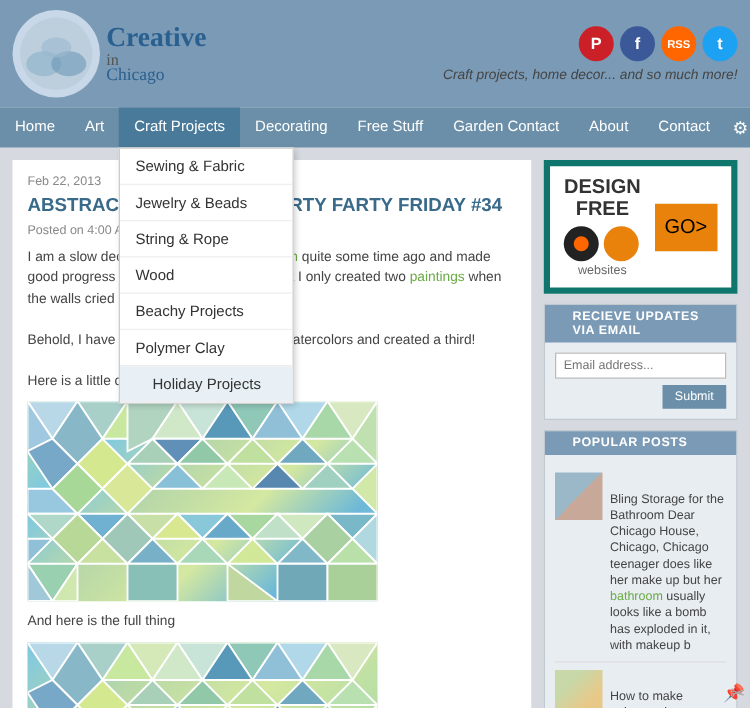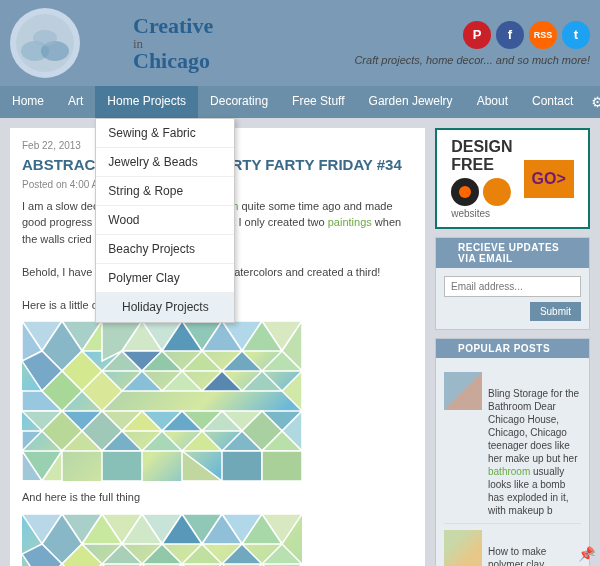--- a/index.html
+++ b/index.html
@@ -31,36 +31,35 @@
       border-radius: 50%;
       background: #c8d8e8;
       display: flex;
       align-items: center;
       justify-content: center;
       overflow: hidden;
       margin-right: 5px;
     }
     .logo-text {
       font-family: Georgia, serif;
-      margin-left: 48px;
     }
     .logo-text .creative {
       font-size: 22px;
       font-weight: bold;
       color: #2a6090;
       line-height: 1;
     }
     .logo-text .in {
       font-size: 13px;
       color: #555;
       line-height: 1;
     }
     .logo-text .chicago {
-      font-size: 22px;
-      font-weight: bold;
+      font-size: 14px;
+      font-weight: normal;
       color: #2a6090;
       line-height: 1;
     }
     .header-right {
       display: flex;
       flex-direction: column;
       align-items: flex-end;
     }
     .social-icons {
       display: flex;
@@ -202,23 +201,23 @@
       width: 155px;
       flex-shrink: 0;
       display: flex;
       flex-direction: column;
       gap: 8px;
     }
 
     
     .ad-banner {
       background: #fff;
-      border: 2px solid #0f766e;
+      border: 5px solid #0f766e;
       padding: 10px;
-      text-align: left;
+      text-align: center;
       min-height: 100px;
       display: flex;
       align-items: center;
       justify-content: center;
     }
     .ad-inner {
       display: flex;
       align-items: center;
       gap: 5px;
     }
@@ -333,35 +332,35 @@
       <div class="social-icon social-twitter">t</div>
     </div>
     <div class="header-tagline">Craft projects, home decor... and so much more!</div>
   </div>
 </div>
 
 <div class="nav">
   <div class="nav-item">Home</div>
   <div class="nav-item">Art</div>
   <div class="nav-item craft-projects" style="position:relative;">
-    <span>Home Projects</span>
+    <span>Craft Projects</span>
     
     <div class="dropdown-menu">
       <div class="dropdown-item">Sewing &amp; Fabric</div>
       <div class="dropdown-item">Jewelry &amp; Beads</div>
       <div class="dropdown-item">String &amp; Rope</div>
       <div class="dropdown-item">Wood</div>
       <div class="dropdown-item">Beachy Projects</div>
       <div class="dropdown-item">Polymer Clay</div>
       <div class="dropdown-item active-sub">Holiday Projects</div>
     </div>
   </div>
   <div class="nav-item">Decorating</div>
   <div class="nav-item">Free Stuff</div>
-  <div class="nav-item">Garden Jewelry</div>
+  <div class="nav-item">Garden Contact</div>
   <div class="nav-item">About</div>
   <div class="nav-item">Contact</div>
   <div class="nav-gear">⚙</div>
 
 </div>
 
 <div class="main-layout">
 
   <div class="content">
     <div class="post-date">Feb 22, 2013</div>
@@ -495,21 +494,21 @@
           <div style="font-size:16px;font-weight:bold;color:#333;">DESIGN</div>
           <div style="font-size:16px;font-weight:bold;color:#333;">FREE</div>
           <div style="display:flex;gap:4px;margin-top:4px;">
             <div style="width:28px;height:28px;border-radius:50%;background:#222;display:flex;align-items:center;justify-content:center;">
               <div style="width:12px;height:12px;border-radius:50%;background:#ff6600;"></div>
             </div>
             <div style="width:28px;height:28px;border-radius:50%;background:#e8820a;"></div>
           </div>
           <div style="font-size:10px;color:#666;margin-top:2px;">websites</div>
         </div>
-        <div style="background:#e8820a;color:#701a75;font-size:16px;font-weight:bold;padding:10px 8px;margin-left:6px;">GO&gt;</div>
+        <div style="background:#e8820a;color:#000000;font-size:16px;font-weight:normal;padding:10px 8px;margin-left:6px;">GO&gt;</div>
       </div>
       <span class="decorative-icon">📌</span>
     </div>
 
     <div class="sidebar-section">
       <div class="sidebar-header">RECIEVE UPDATES VIA EMAIL</div>
       <div class="sidebar-body">
         <input type="email" class="email-input" placeholder="Email address..." style="">
         <button class="submit-btn">Submit</button>
         <div style="clear:both;"></div>

